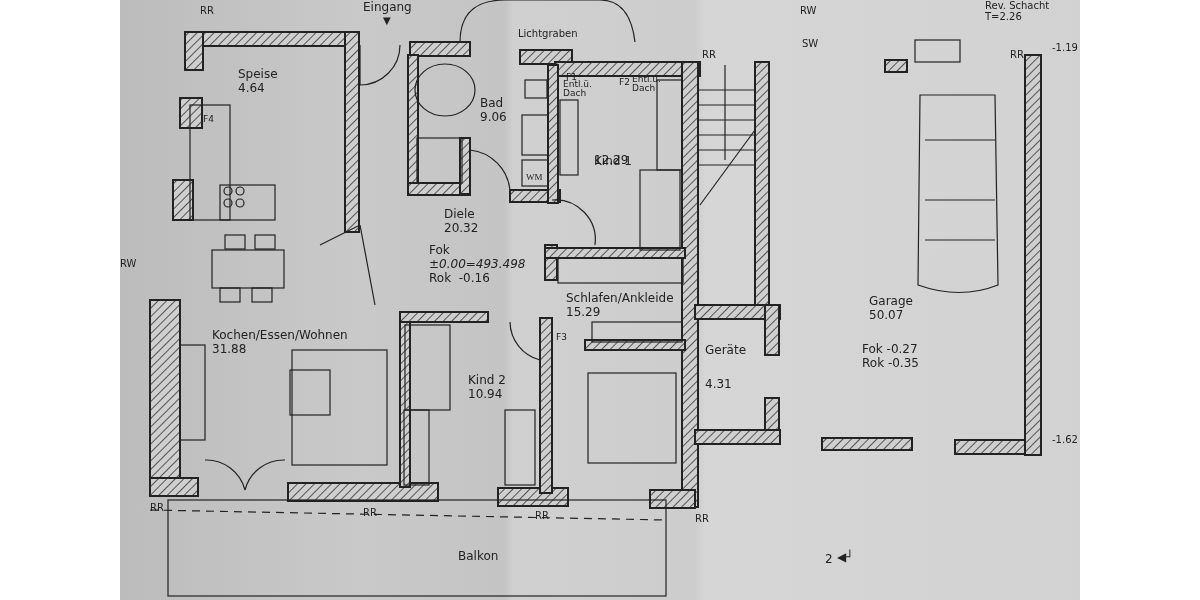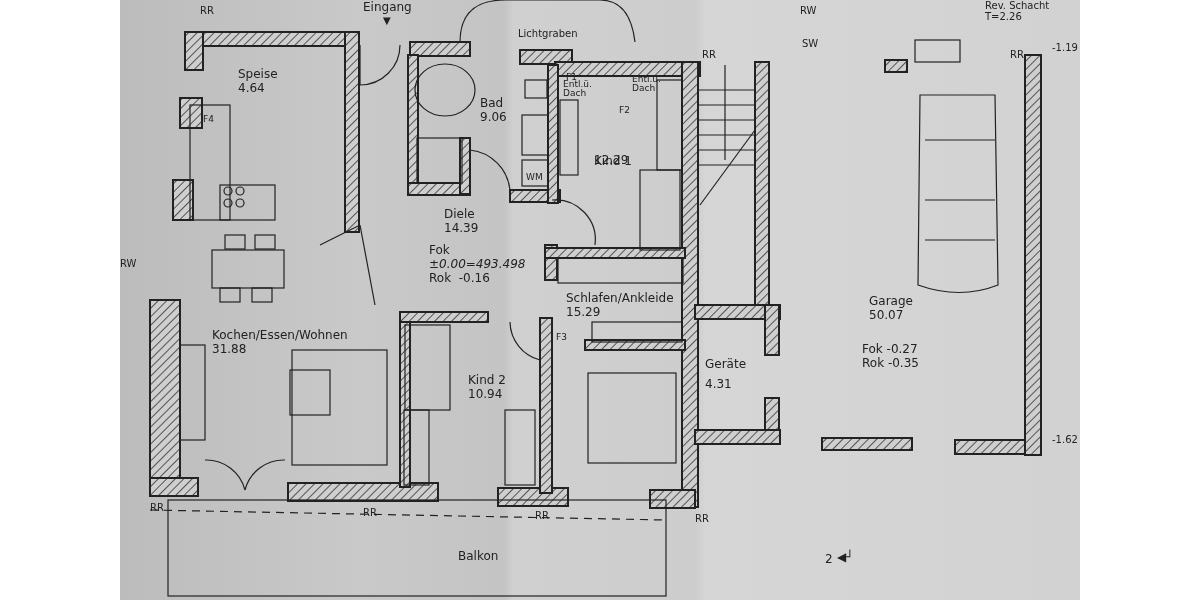--- a/index.html
+++ b/index.html
@@ -144,41 +144,41 @@
 <div class="lbl sm" style="left:695px;top:513px;">RR</div>
 <div class="lbl sm" style="left:120px;top:258px;">RW</div>
 <div class="lbl sm" style="left:1052px;top:42px;">-1.19</div>
 <div class="lbl sm" style="left:1052px;top:434px;">-1.62</div>
 <div class="lbl" style="left:825px;top:552px;">2</div>
 <div class="lbl" style="left:837px;top:550px;">◀┘</div>
 
 <div class="lbl tiny" style="left:203px;top:112px;">F4</div>
 <div class="lbl tiny" style="left:566px;top:70px;">F1</div>
 <div class="lbl tiny" style="left:563px;top:80px;width:30px;white-space:normal;line-height:9px;">Entl.ü. Dach</div>
-<div class="lbl tiny" style="left:619px;top:75px;margin-top:28px;">F2</div>
+<div class="lbl tiny" style="left:619px;top:75px;">F2</div>
 <div class="lbl tiny" style="left:632px;top:75px;width:30px;white-space:normal;line-height:9px;">Entl.ü. Dach</div>
 <div class="lbl tiny" style="left:556px;top:330px;">F3</div>
-<div class="lbl tiny" style="left:526px;top:170px;">WM</div>
+<div class="lbl tiny" style="left:526px;top:170px;font-family:Liberation Serif, serif;">WM</div>
 
 <div class="lbl" style="left:238px;top:67px;">Speise</div>
 <div class="lbl" style="left:238px;top:81px;">4.64</div>
 <div class="lbl" style="left:480px;top:96px;">Bad</div>
 <div class="lbl" style="left:480px;top:110px;">9.06</div>
 <div class="lbl" style="left:594px;top:154px;">Kind 1</div>
 <div class="lbl" style="left:594px;top:153px;">12.29</div>
 <div class="lbl" style="left:444px;top:207px;">Diele</div>
-<div class="lbl" style="left:444px;top:221px;">14.39</div>
+<div class="lbl" style="left:444px;top:221px;">20.32</div>
 <div class="lbl" style="left:429px;top:243px;">Fok</div>
 <div class="lbl" style="left:429px;top:257px;font-style:italic;">±0.00=493.498</div>
 <div class="lbl" style="left:429px;top:271px;white-space:pre;">Rok  -0.16</div>
 <div class="lbl" style="left:212px;top:328px;text-align:center;">Kochen/Essen/Wohnen</div>
 <div class="lbl" style="left:212px;top:342px;">31.88</div>
 <div class="lbl" style="left:468px;top:373px;">Kind 2</div>
 <div class="lbl" style="left:468px;top:387px;">10.94</div>
 <div class="lbl" style="left:566px;top:291px;">Schlafen/Ankleide</div>
 <div class="lbl" style="left:566px;top:305px;">15.29</div>
-<div class="lbl" style="left:705px;top:357px;">Geräte</div>
+<div class="lbl" style="left:705px;top:343px;">Geräte</div>
 <div class="lbl" style="left:705px;top:377px;">4.31</div>
 <div class="lbl" style="left:869px;top:294px;">Garage</div>
 <div class="lbl" style="left:869px;top:308px;">50.07</div>
 <div class="lbl" style="left:862px;top:342px;">Fok -0.27</div>
 <div class="lbl" style="left:862px;top:356px;">Rok -0.35</div>
 <div class="lbl" style="left:458px;top:549px;">Balkon</div>
 
 </body></html>

